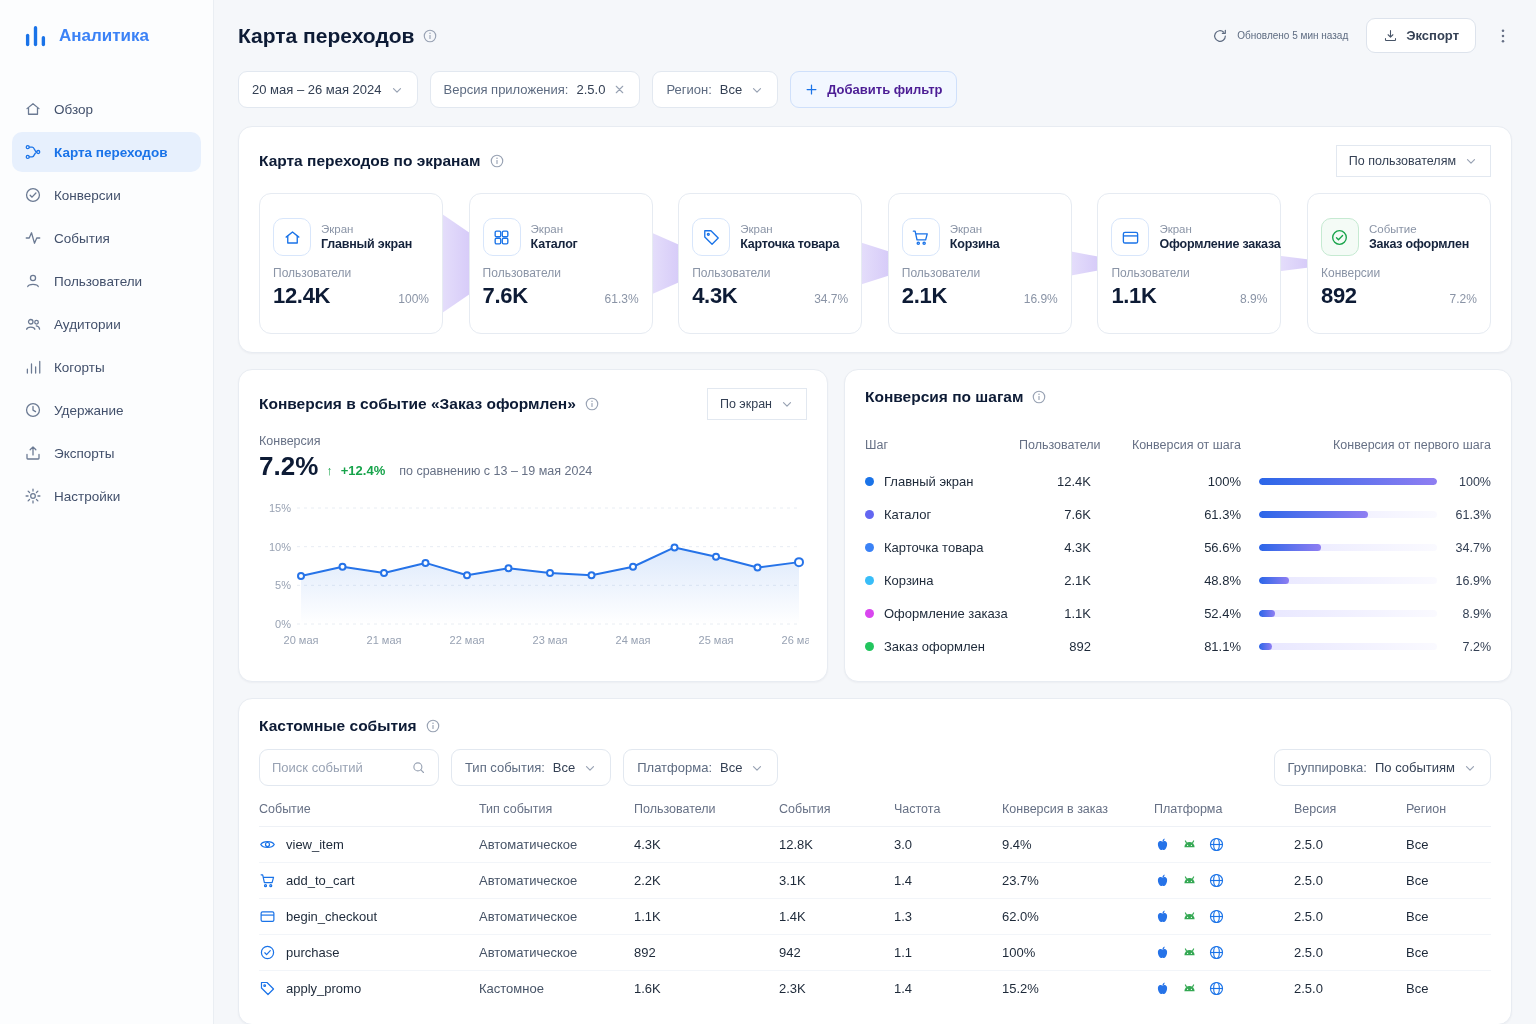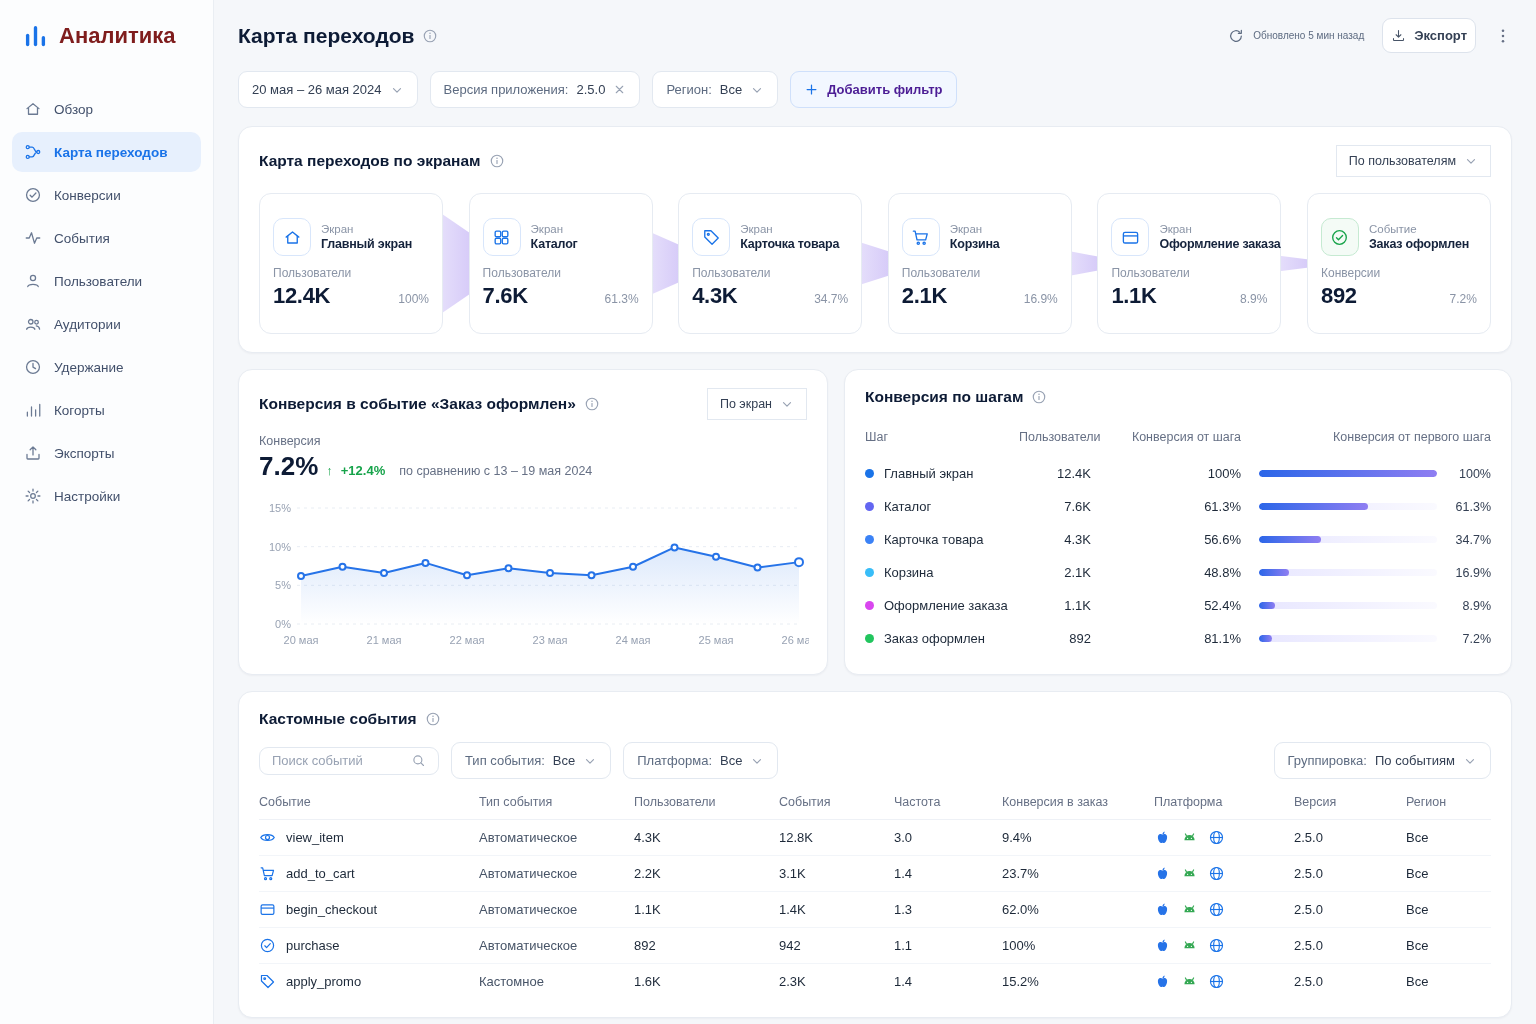--- a/index.html
+++ b/index.html
@@ -4,34 +4,34 @@
 <style>
   *{box-sizing:border-box;margin:0;padding:0}
   html,body{width:1536px;height:1024px}
   body{font-family:"Liberation Sans",sans-serif;background:#f5f7fa;color:#101828;overflow:hidden}
   .app{display:flex;width:100%;height:100%}
   .ic{width:18px;height:18px;flex:none}
   
   .sidebar{width:214px;background:#fcfdfe;border-right:1px solid #eaeef3;padding:22px 12px;flex:none}
   .logo{display:flex;align-items:center;gap:10px;padding:0 10px;margin-bottom:40px}
   .logo-ic{width:27px;height:27px;color:#1a73e8}
-  .logo-text{font-size:22px;font-weight:700;color:#7f1d1d}
+  .logo-text{font-size:17px;font-weight:700;color:#3b82f6}
   .nav-item{display:flex;align-items:center;gap:12px;padding:11px 12px;border-radius:10px;font-size:13.5px;color:#42506b;cursor:pointer;margin-bottom:3px}
   .nav-item .ic{color:#6b7a93;width:18px;height:18px}
   .nav-item.active{background:#e7f0fd;color:#1a73e8;font-weight:600}
   .nav-item.active .ic{color:#1a73e8}
   
   .main{flex:1;padding:18px 24px;overflow:hidden}
   .page-head{display:flex;align-items:center;gap:8px;margin-bottom:18px}
   .page-head h1{font-size:21px;font-weight:700;color:#0d1b35}
   .info-ic{width:16px;height:16px;color:#98a2b3}
   .head-right{margin-left:auto;display:flex;align-items:center;gap:18px}
   .updated{display:flex;align-items:center;gap:9px;font-size:10px;color:#5d6b81;cursor:pointer}
   .updated .ic{width:16px;height:16px;color:#5d6b81}
-  .btn{display:flex;align-items:center;gap:8px;background:#fff;border:1px solid #dde3ec;border-radius:9px;padding:9px 8px;font-size:13px;font-weight:600;color:#344054;font-family:inherit;cursor:pointer}
+  .btn{display:flex;align-items:center;gap:8px;background:#fff;border:1px solid #dde3ec;border-radius:9px;padding:9px 16px;font-size:13px;font-weight:600;color:#344054;font-family:inherit;cursor:pointer}
   .btn .ic{width:15px;height:15px;color:#475467}
   .kebab-ic{width:18px;height:18px;color:#667085;cursor:pointer}
   
   .filters{display:flex;gap:12px;margin-bottom:18px}
   .chip{display:flex;align-items:center;gap:8px;background:#fff;border:1px solid #e2e8f0;border-radius:9px;padding:0 13px;height:37px;font-size:13px;color:#344054;cursor:pointer}
   .chip-label{color:#5d6b81}
   .chev{width:14px;height:14px;color:#98a2b3}
   .x-ic{width:13px;height:13px;color:#98a2b3;cursor:pointer}
   .chip.add{background:#f2f7ff;border-color:#cfe0fb;color:#4c1d95;font-weight:700;border-style:solid}
   .chip.add .ic{width:15px;height:15px;color:#1a73e8}
@@ -68,36 +68,36 @@
   .conv-val{font-size:26px;font-weight:700;color:#0d1b35}
   .conv-delta{color:#16a34a;font-size:13px;font-weight:600}
   .conv-cmp{font-size:12.5px;color:#667085;margin-left:6px}
   .chart-wrap{margin-top:10px}
   .grid-line{stroke:#e8edf3;stroke-dasharray:3 4}
   .ytick{fill:#98a2b3;font-size:11px;text-anchor:end;font-family:"Liberation Sans",sans-serif}
   .xtick{fill:#98a2b3;font-size:11px;text-anchor:middle;font-family:"Liberation Sans",sans-serif}
   .chart-line{fill:none;stroke-width:2;stroke-linejoin:round;stroke-linecap:round}
   .marker{fill:#fff;stroke-width:2}
   
-  .st-table{margin-top:24px}
+  .st-table{margin-top:32px}
   .st-head,.st-row{display:grid;grid-template-columns:minmax(0,1fr) 72px 150px 196px 54px;align-items:center}
   .st-head{font-size:12.5px;color:#667085;padding-bottom:13px}
   .h-first{grid-column:4/6;text-align:right}
   .st-row{padding:9px 0;font-size:13px;color:#1d2939}
   .c-users,.c-step{text-align:right}
   .c-pct{text-align:right;font-size:12.5px;color:#344054}
   .c-name{display:flex;align-items:center;gap:10px;min-width:0}
   .st-dot{width:9px;height:9px;border-radius:50%;flex:none}
   .c-bar{padding-left:18px}
   .bar-track{display:block;height:7px;border-radius:4px;background:linear-gradient(90deg,rgba(99,91,255,.15),rgba(99,91,255,.03));position:relative;overflow:hidden}
   .bar-fill{position:absolute;left:0;top:0;bottom:0;border-radius:4px;background:linear-gradient(90deg,#2b66e8,#8f7ef2)}
   
   .events-card{margin-top:16px}
   .ev-toolbar{display:flex;gap:12px;margin-top:14px;align-items:center}
-  .search{display:flex;align-items:center;gap:8px;border:1px solid #e2e8f0;border-radius:9px;padding:0 12px;height:28px;width:180px;background:#fff}
+  .search{display:flex;align-items:center;gap:8px;border:1px solid #e2e8f0;border-radius:9px;padding:0 12px;height:37px;width:180px;background:#fff}
   .search input{border:none;outline:none;font-size:13px;color:#344054;width:100%;font-family:inherit;background:transparent}
   .search input::placeholder{color:#98a2b3}
   .search .ic{width:15px;height:15px;color:#98a2b3}
   .tb-right{margin-left:auto;display:flex;gap:12px}
   .ev-head,.ev-row{display:grid;grid-template-columns:220px 155px 145px 115px 108px 152px 140px 112px 1fr;align-items:center}
   .ev-head{font-size:12.5px;color:#667085;padding:16px 0 10px;border-bottom:1px solid #eef1f6}
   .ev-row{padding:9px 0;font-size:13px;color:#1d2939;border-bottom:1px solid #f2f5f9;cursor:pointer}
   .ev-row:last-child{border-bottom:none}
   .e-name{display:flex;align-items:center;gap:10px;font-weight:500}
   .e-name .ic{width:17px;height:17px;color:#1a73e8}
@@ -328,29 +328,29 @@
           <span>Пользователи</span>
         </div>
       <div class="nav-item">
           <svg class="ic">
             <use href="#i-users"></use>
           </svg>
           <span>Аудитории</span>
         </div>
       <div class="nav-item">
           <svg class="ic">
+            <use href="#i-cohort"></use>
+          </svg>
+          <span>Когорты</span>
+        </div>
+      <div class="nav-item">
+          <svg class="ic">
             <use href="#i-clock"></use>
           </svg>
           <span>Удержание</span>
-        </div>
-      <div class="nav-item">
-          <svg class="ic">
-            <use href="#i-cohort"></use>
-          </svg>
-          <span>Когорты</span>
         </div>
       <div class="nav-item">
           <svg class="ic">
             <use href="#i-export"></use>
           </svg>
           <span>Экспорты</span>
         </div>
       <div class="nav-item">
           <svg class="ic">
             <use href="#i-gear"></use>

